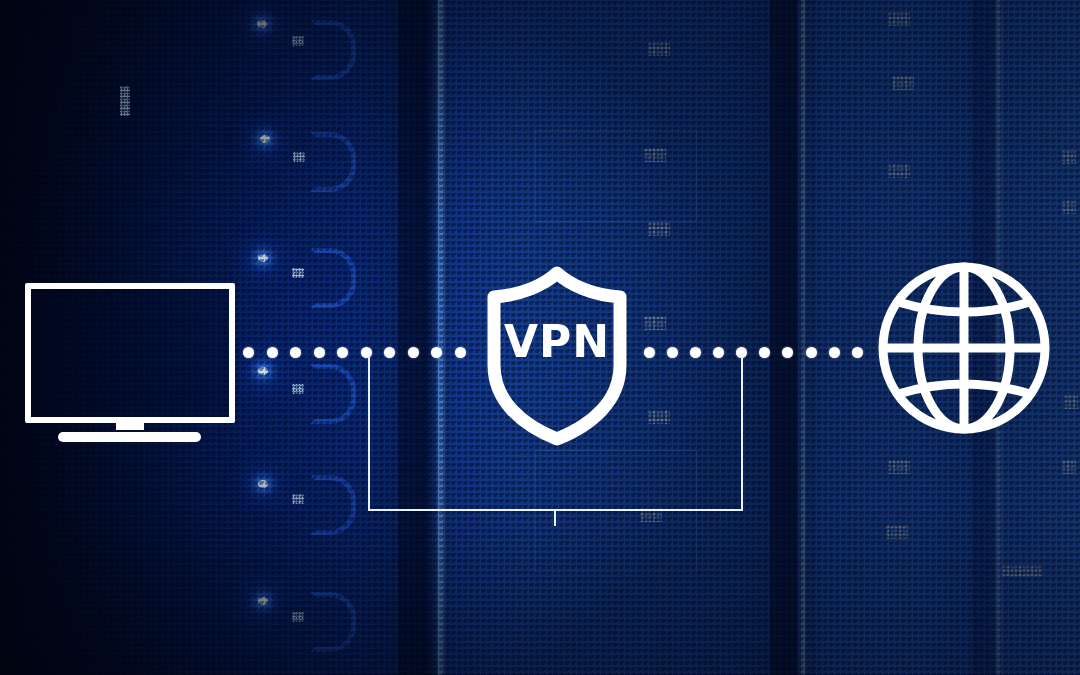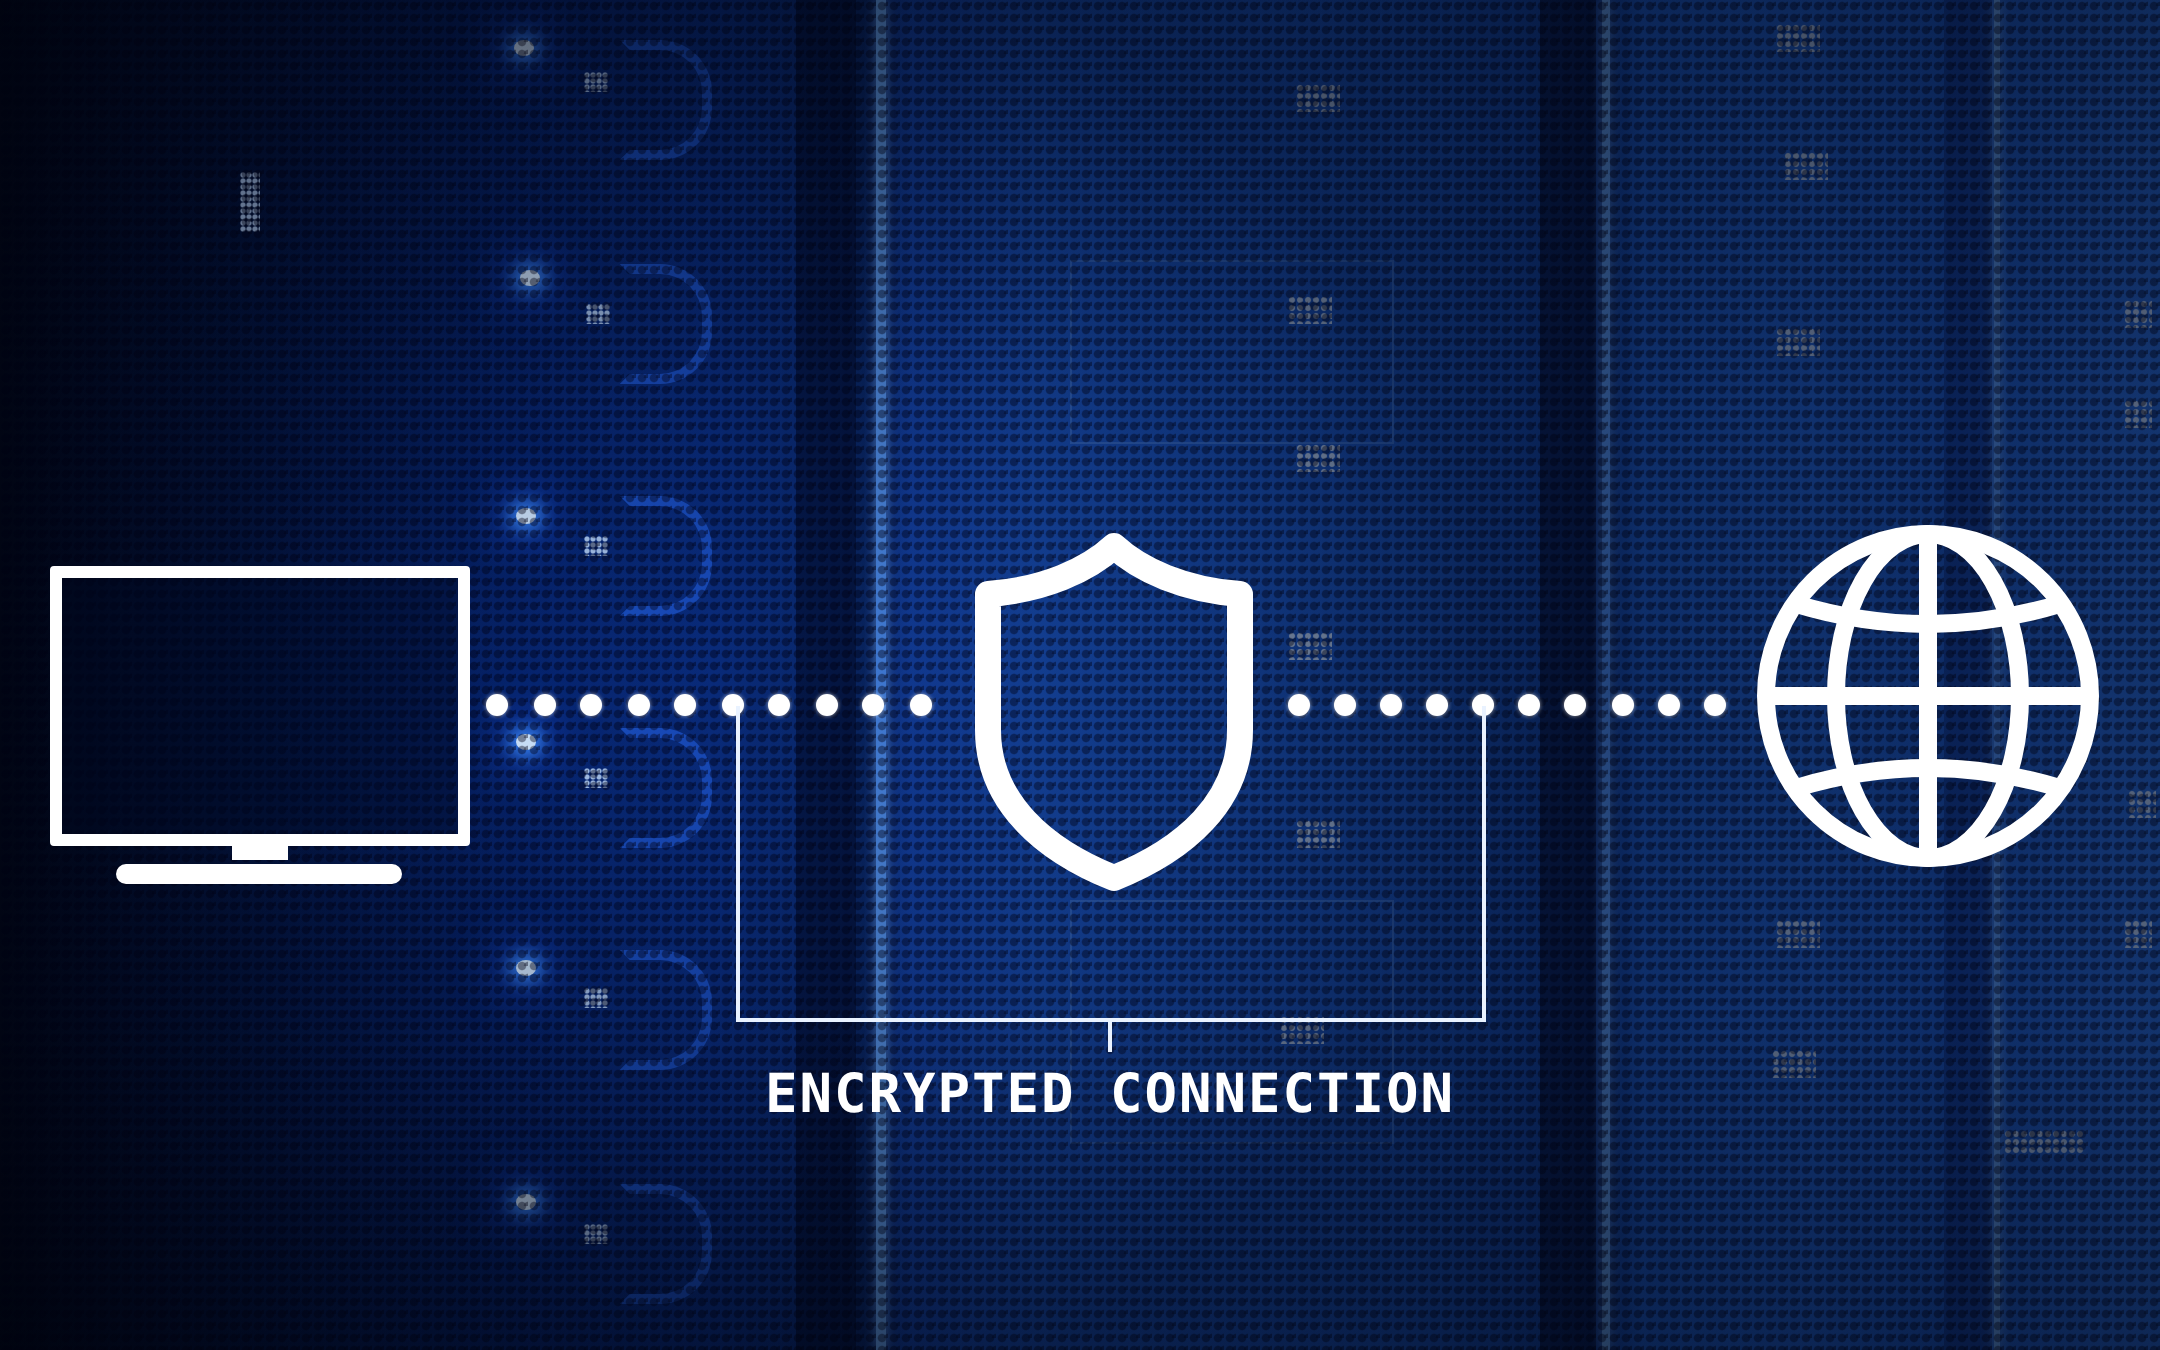--- a/index.html
+++ b/index.html
@@ -178,20 +178,21 @@
       <div class="dot" style="left:361px;top:347px;"></div>
       <div class="dot" style="left:384px;top:347px;"></div>
       <div class="dot" style="left:408px;top:347px;"></div>
       <div class="dot" style="left:431px;top:347px;"></div>
       <div class="dot" style="left:455px;top:347px;"></div>
     </div>
 
     <svg class="shield" viewBox="0 0 150 185">
       <path d="M75 10 C 62 22, 40 32, 12 34 L 12 102 C 12 138, 40 162, 75 176 C 110 162, 138 138, 138 102 L 138 34 C 110 32, 88 22, 75 10 Z" fill="none" stroke="#ffffff" stroke-width="13" stroke-linejoin="round"></path>
     </svg>
+    <div class="shield-label">VPN</div>
 
     <div>
       <div class="dot" style="left:644px;top:347px;"></div>
       <div class="dot" style="left:667px;top:347px;"></div>
       <div class="dot" style="left:690px;top:347px;"></div>
       <div class="dot" style="left:713px;top:347px;"></div>
       <div class="dot" style="left:736px;top:347px;"></div>
       <div class="dot" style="left:759px;top:347px;"></div>
       <div class="dot" style="left:782px;top:347px;"></div>
       <div class="dot" style="left:806px;top:347px;"></div>
@@ -205,15 +206,14 @@
         <ellipse cx="88" cy="88" rx="46" ry="81"></ellipse>
         <line x1="88" y1="7" x2="88" y2="169"></line>
         <path d="M 22 42 Q 88 62 154 42"></path>
         <path d="M 8 88 L 168 88"></path>
         <path d="M 22 134 Q 88 114 154 134"></path>
       </g>
     </svg>
 
     <div class="bracket"></div>
     <div class="stem"></div>
-    <div class="caption">ENCRYPTED CONNECTION</div>
   </div>
 </div>
 
 </body></html>

